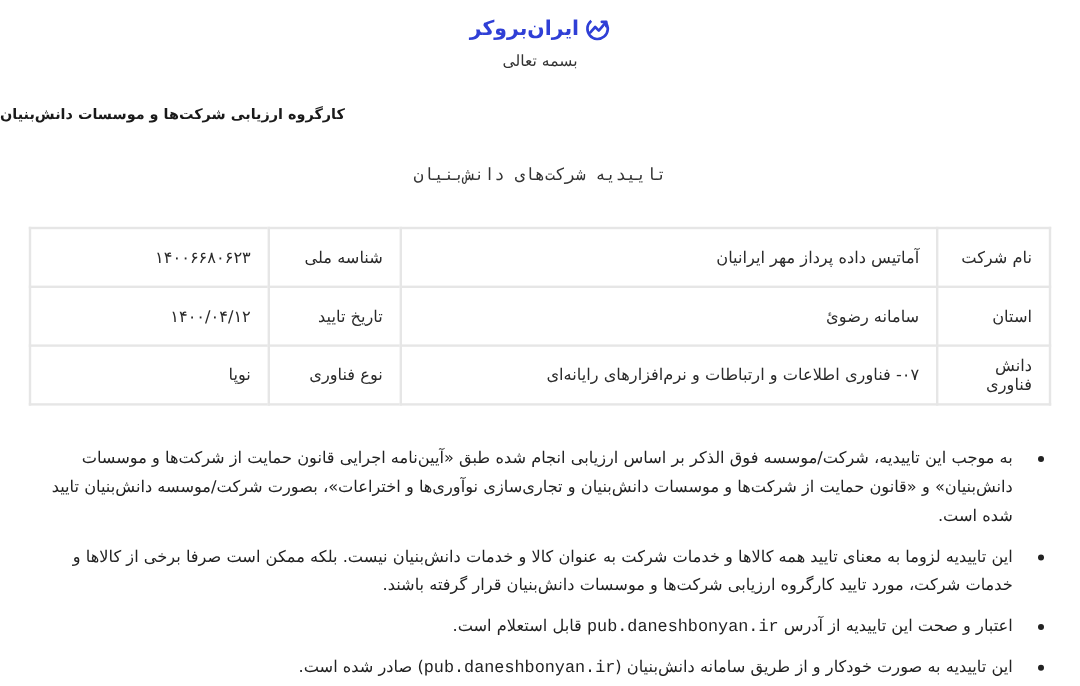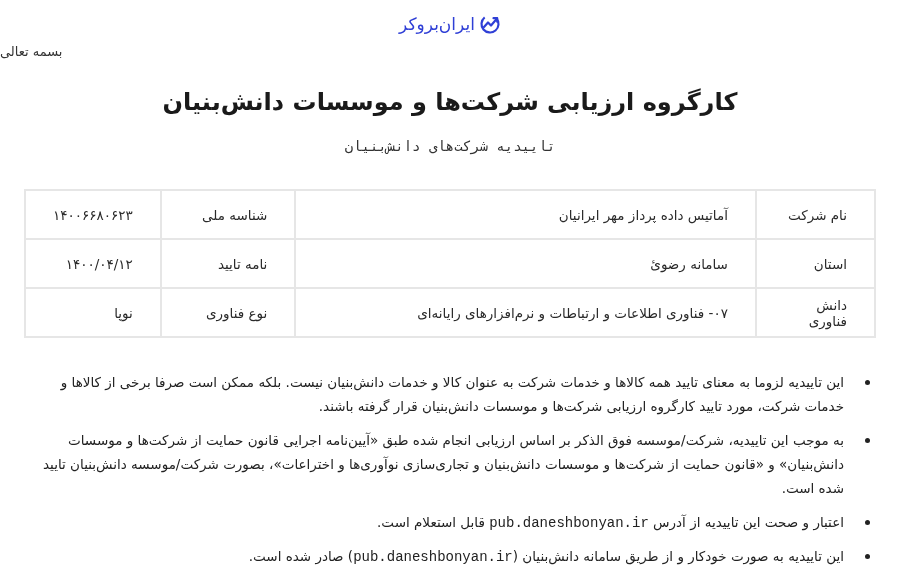--- a/index.html
+++ b/index.html
@@ -22,45 +22,45 @@
       left: 0;
       width: 900px;
       display: flex;
       justify-content: center;
       align-items: center;
       gap: 4px;
       direction: rtl;
     }
     .logo-text {
       color: #2f3fd6;
-      font-weight: normal;
+      font-weight: bold;
       font-size: 17px;
       letter-spacing: -0.5px;
     }
     .logo-icon {
       width: 22px;
       height: 22px;
       display: inline-block;
     }
     .basmala {
       position: absolute;
       top: 44px;
       left: 0;
       width: 900px;
-      text-align: left;
+      text-align: center;
       font-size: 13px;
       color: #333;
     }
     .main-title {
       position: absolute;
       top: 88px;
       left: 0;
       width: 900px;
-      text-align: center;
-      font-size: 24px;
+      text-align: left;
+      font-size: 12px;
       font-weight: bold;
       color: #1a1a1a;
     }
     .sub-title {
       position: absolute;
       top: 138px;
       left: 0;
       width: 900px;
       text-align: center;
       font-size: 14px;
@@ -72,21 +72,21 @@
       top: 189px;
       left: 24px;
       width: 852px;
       border-collapse: collapse;
       direction: rtl;
       font-size: 13.5px;
     }
     table.info td {
       border: 2px solid #e6e6e6;
       height: 47px;
-      padding: 0 27px;
+      padding: 0 14px;
       text-align: right;
       vertical-align: middle;
       color: #2a2a2a;
     }
     td.lbl1 { width: 64px; border-radius: 21px; }
     td.val1 { width: 417px; }
     td.lbl2 { width: 80px; }
     td.val2 { }
     .notes {
       position: absolute;
@@ -146,30 +146,30 @@
   <tbody>
     <tr>
       <td class="lbl1">نام شرکت</td>
       <td class="val1">آماتیس داده پرداز مهر ایرانیان</td>
       <td class="lbl2">شناسه ملی</td>
       <td class="val2">۱۴۰۰۶۶۸۰۶۲۳</td>
     </tr>
     <tr>
       <td class="lbl1">استان</td>
       <td class="val1">سامانه رضوئ</td>
-      <td class="lbl2">نامه تایید</td>
+      <td class="lbl2">تاریخ تایید</td>
       <td class="val2">۱۴۰۰/۰۴/۱۲</td>
     </tr>
     <tr>
       <td class="lbl1">دانش فناوری</td>
       <td class="val1">۰۷- فناوری اطلاعات و ارتباطات و نرم‌افزارهای رایانه‌ای</td>
       <td class="lbl2">نوع فناوری</td>
       <td class="val2">نوپا</td>
     </tr>
   </tbody>
 </table>
 
 <ul class="notes">
+  <li>به موجب این تاییدیه، شرکت/موسسه فوق الذکر بر اساس ارزیابی انجام شده طبق «آیین‌نامه اجرایی قانون حمایت از شرکت‌ها و موسسات دانش‌بنیان» و «قانون حمایت از شرکت‌ها و موسسات دانش‌بنیان و تجاری‌سازی نوآوری‌ها و اختراعات»، بصورت شرکت/موسسه دانش‌بنیان تایید شده است.</li>
   <li>این تاییدیه لزوما به معنای تایید همه کالاها و خدمات شرکت به عنوان کالا و خدمات دانش‌بنیان نیست. بلکه ممکن است صرفا برخی از کالاها و خدمات شرکت، مورد تایید کارگروه ارزیابی شرکت‌ها و موسسات دانش‌بنیان قرار گرفته باشند.</li>
-  <li>به موجب این تاییدیه، شرکت/موسسه فوق الذکر بر اساس ارزیابی انجام شده طبق «آیین‌نامه اجرایی قانون حمایت از شرکت‌ها و موسسات دانش‌بنیان» و «قانون حمایت از شرکت‌ها و موسسات دانش‌بنیان و تجاری‌سازی نوآوری‌ها و اختراعات»، بصورت شرکت/موسسه دانش‌بنیان تایید شده است.</li>
   <li class="tight"><span>اعتبار و صحت این تاییدیه از آدرس </span><span class="latin">pub.daneshbonyan.ir</span><span> قابل استعلام است.</span></li>
   <li><span>این تاییدیه به صورت خودکار و از طریق سامانه دانش‌بنیان (</span><span class="latin">pub.daneshbonyan.ir</span><span>) صادر شده است.</span></li>
 </ul>
 
 </body></html>

